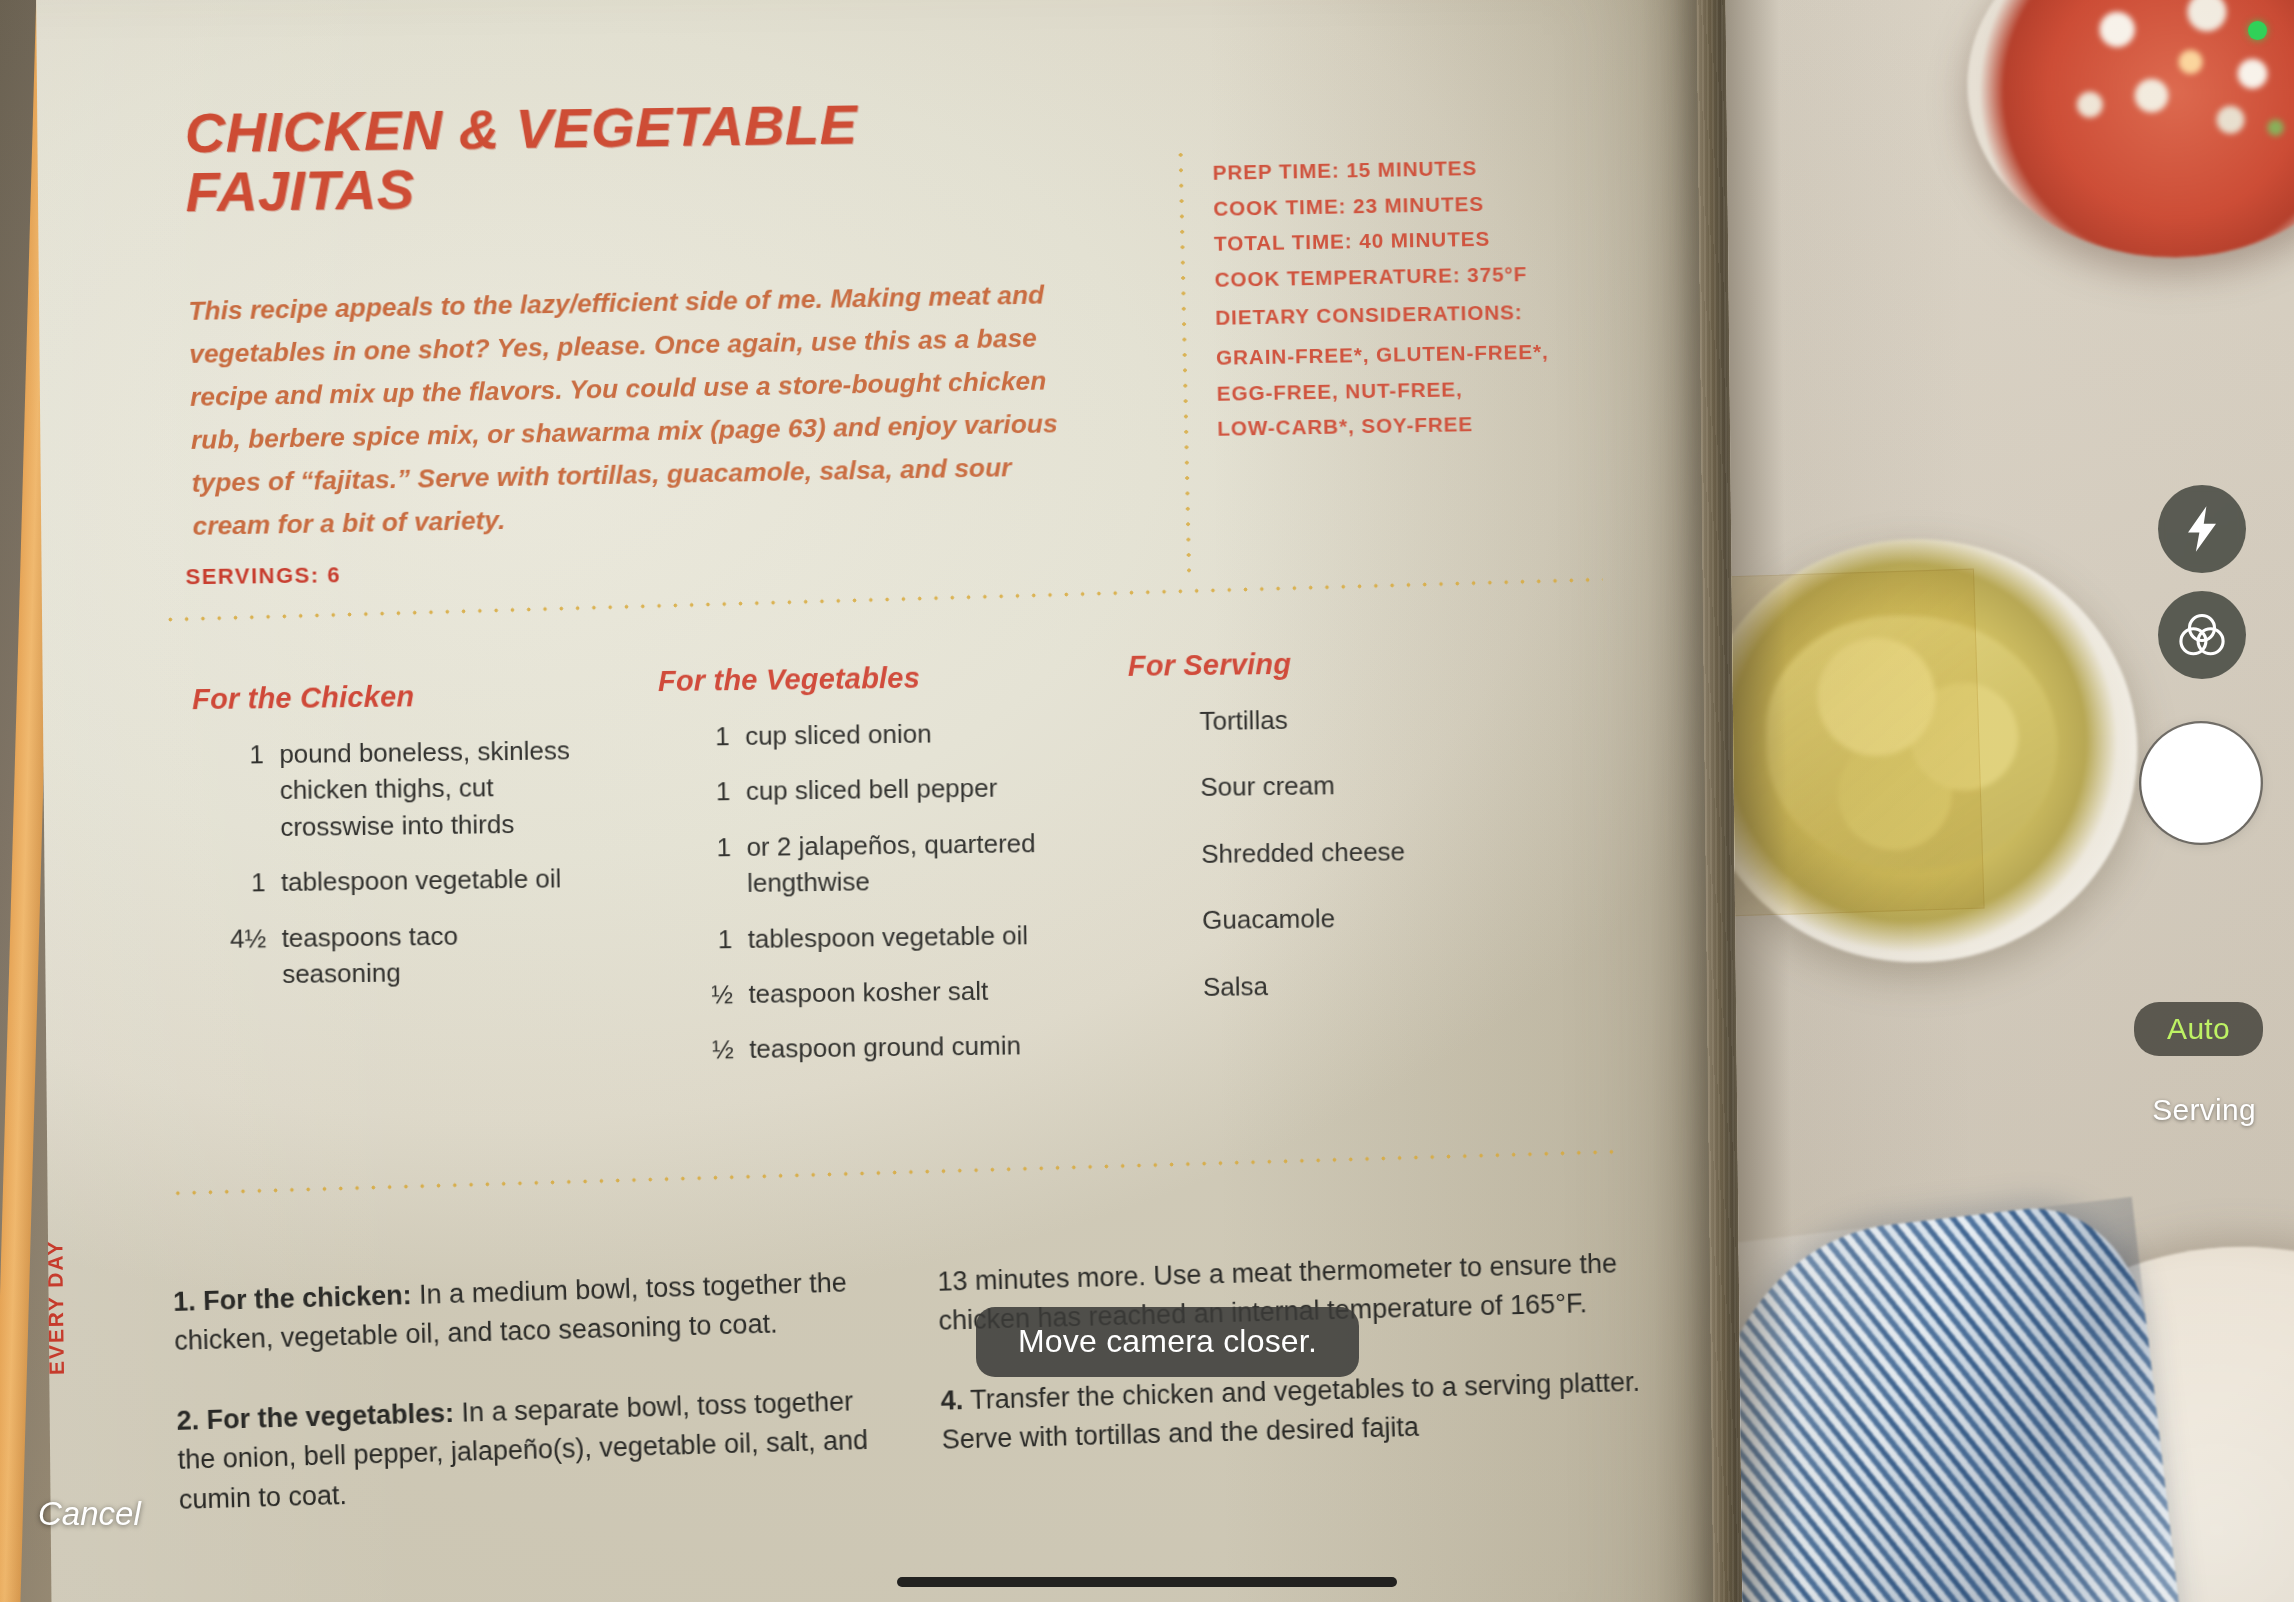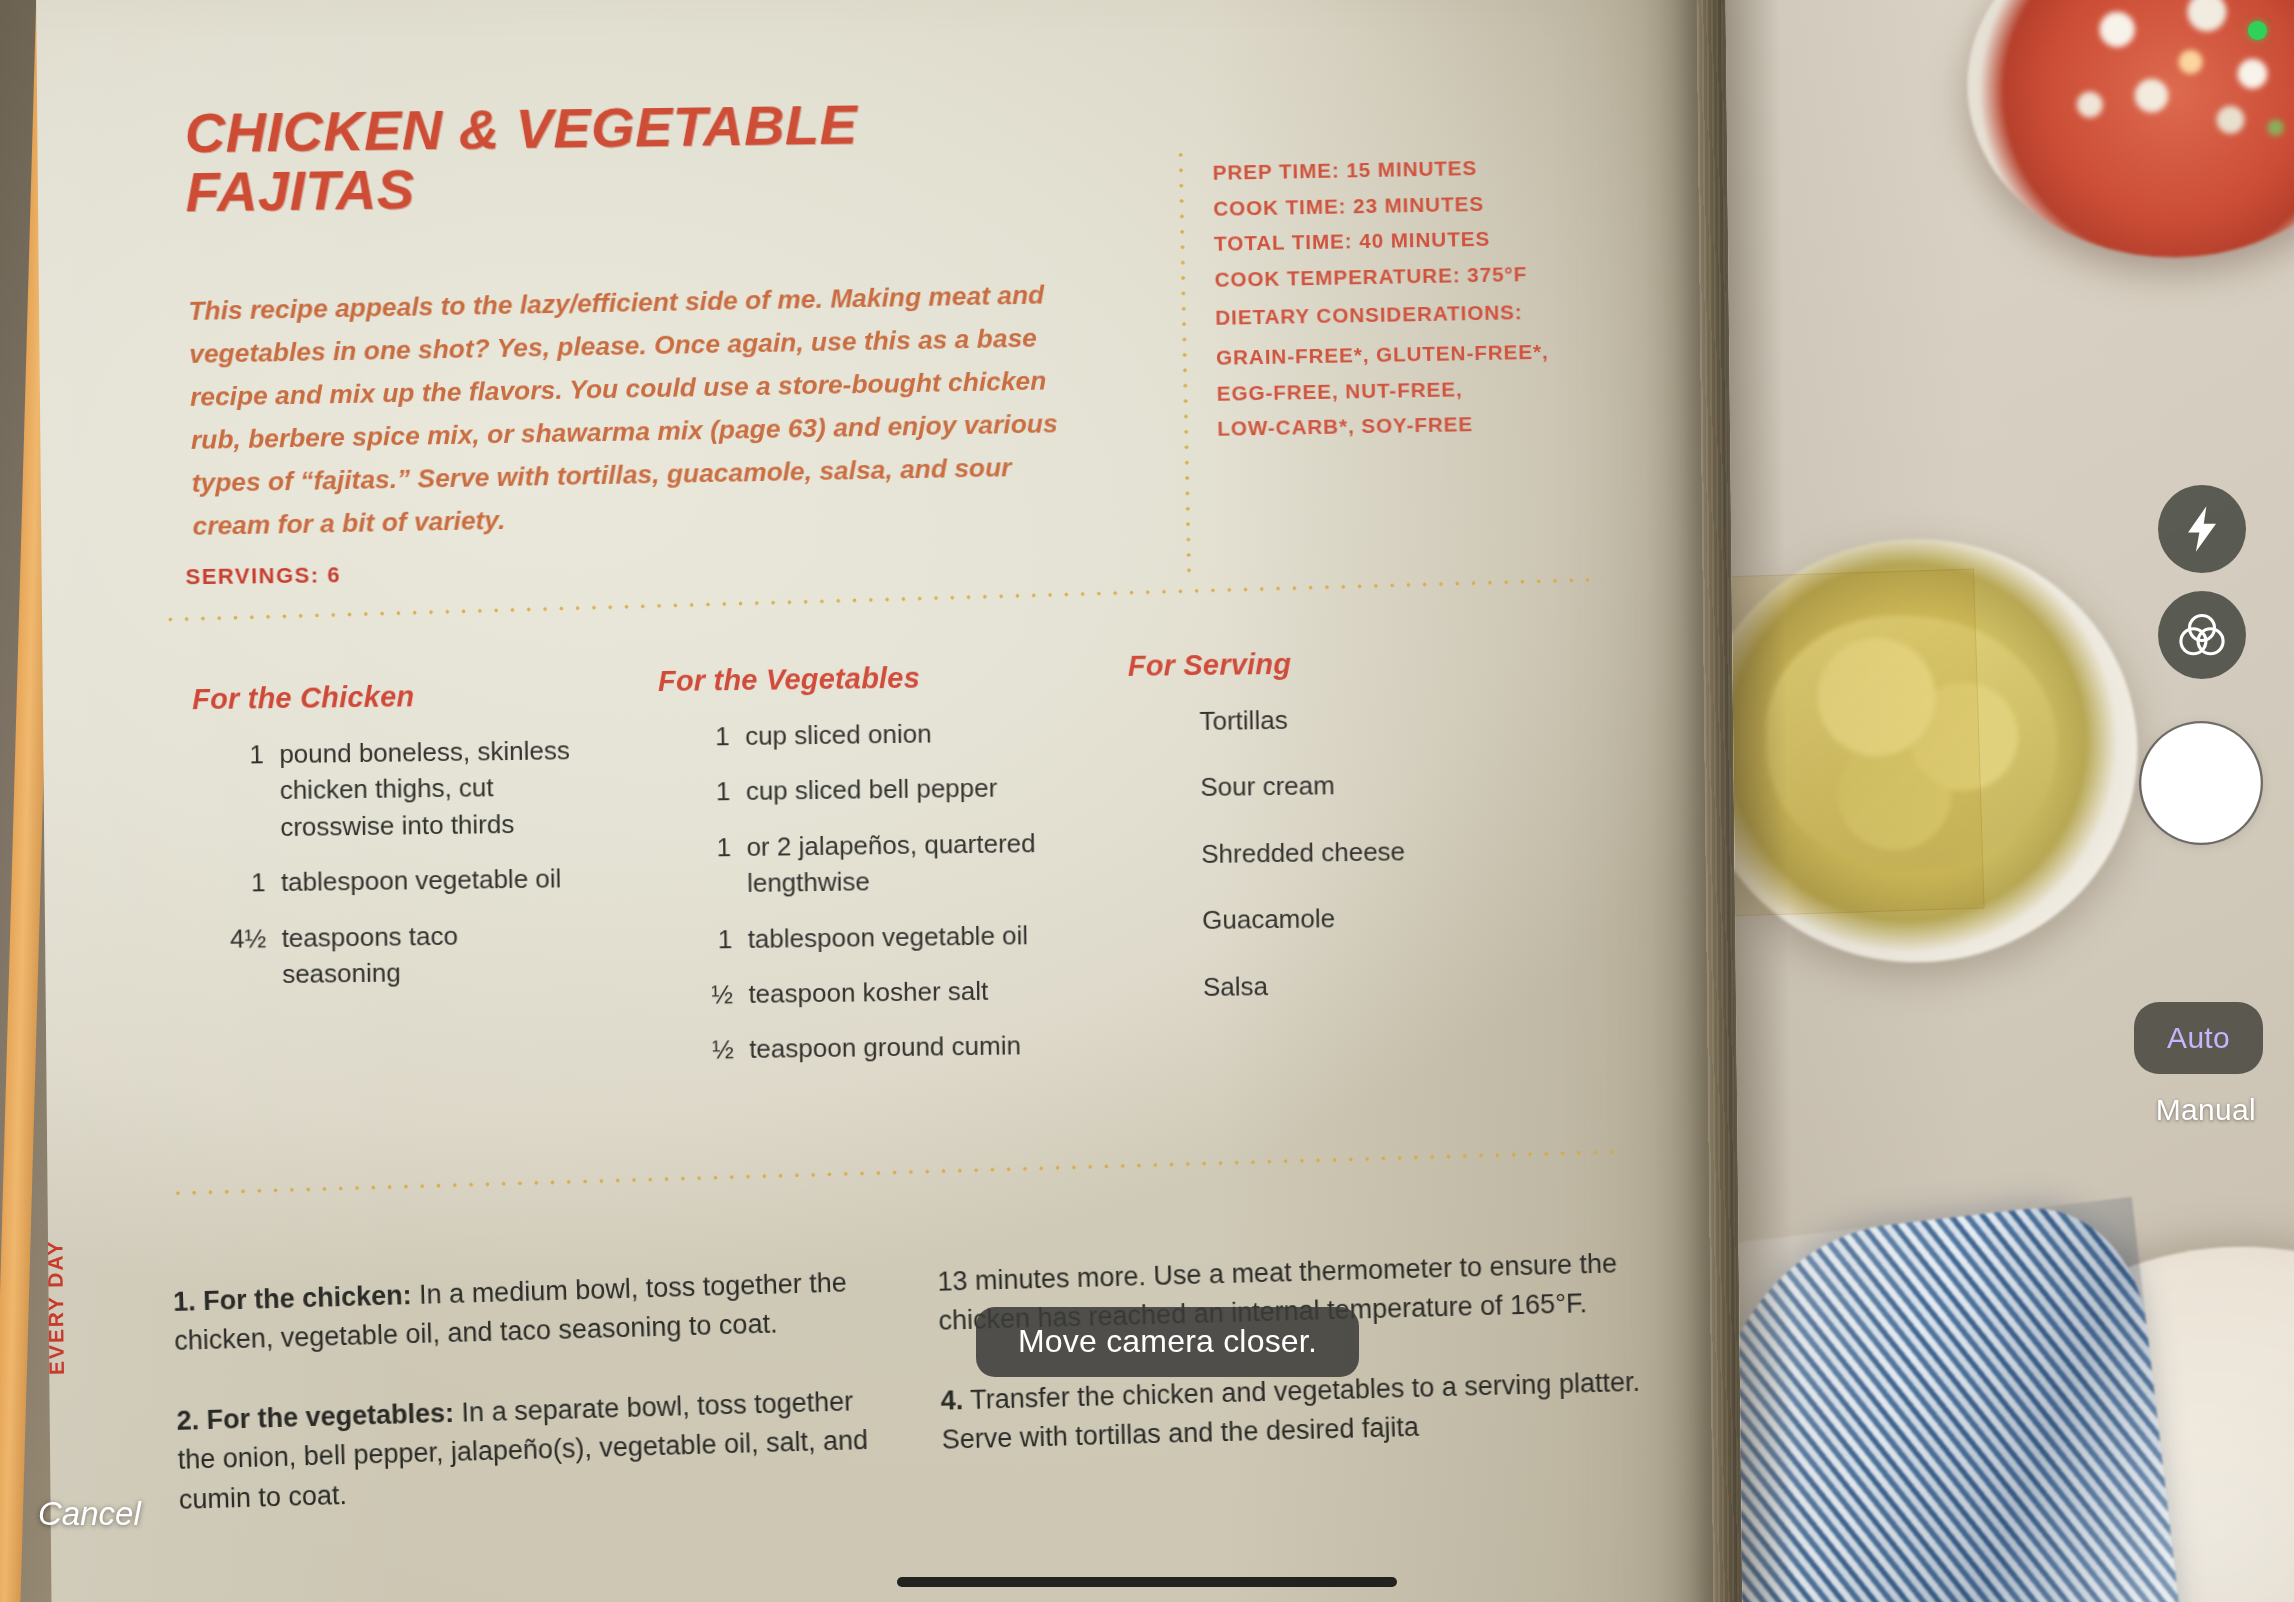--- a/index.html
+++ b/index.html
@@ -285,24 +285,24 @@
   .btn-flash { right: 48px; top: 485px; }
   .btn-filter { right: 48px; top: 591px; }
   .shutter {
     position:absolute; right: 40px; top: 730px;
     width: 106px; height: 106px; border-radius: 50%;
     background: #ffffff;
     box-shadow: 0 0 0 6.7px #ffffff, 0 0 0 9px rgba(40,40,40,0.55), 0 1.9px 17.3px rgba(0,0,0,0.35);
   }
   .mode-auto {
     position:absolute; right: 31px; top: 1002px;
-    padding: 19px 33px;
+    padding: 10px 33px;
     border-radius: 25px;
     background: rgba(58,56,50,0.78);
-    color: #c4b5fd;
+    color: #bef264;
     font-size: 30px;
     letter-spacing: 0.3px;
   }
   .mode-manual {
     position:absolute; right: 38px; top: 1093px;
     color: #ffffff;
     font-size: 30px;
     letter-spacing: 0.3px;
     text-shadow: 0 1px 3.8px rgba(0,0,0,0.45);
   }
@@ -492,21 +492,21 @@
       <svg width="50" height="50" viewBox="0 0 32 32">
         <circle cx="16" cy="11.5" r="8" fill="none" stroke="#ffffff" stroke-width="2"></circle>
         <circle cx="10.5" cy="20" r="8" fill="none" stroke="#ffffff" stroke-width="2"></circle>
         <circle cx="21.5" cy="20" r="8" fill="none" stroke="#ffffff" stroke-width="2"></circle>
       </svg>
     </div>
 
     <div class="shutter"></div>
 
     <div class="mode-auto">Auto</div>
-    <div class="mode-manual">Manual</div>
+    <div class="mode-manual">Serving</div>
 
     <div class="toast">Move camera closer.</div>
 
     <div class="cancel-btn">Cancel</div>
 
     <div class="home-bar"></div>
   </div>
 
 </div>
 

